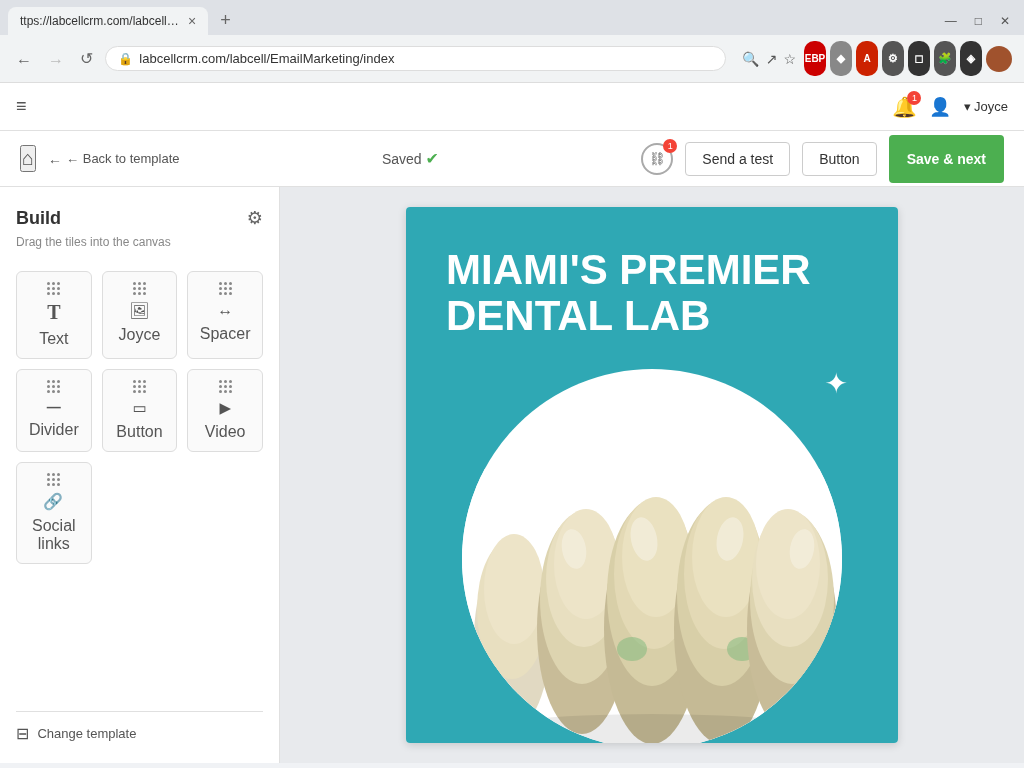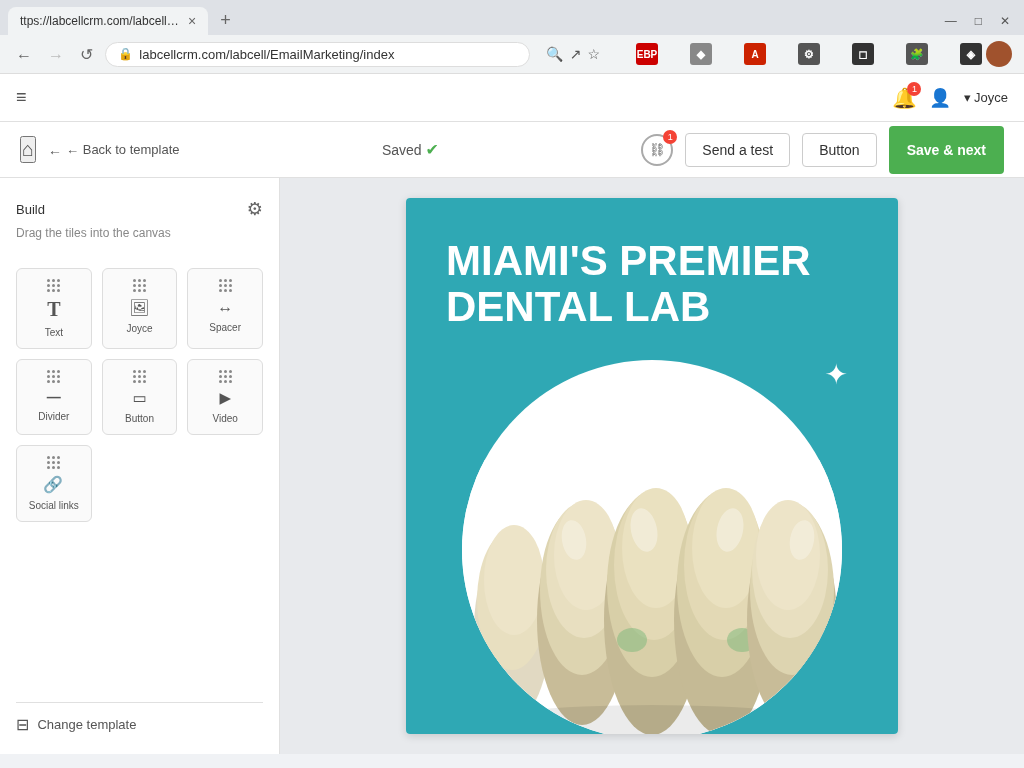--- a/index.html
+++ b/index.html
@@ -18,21 +18,21 @@
     .address-bar { display: flex; align-items: center; padding: 6px 12px; gap: 8px; background: #f1f3f4; }
     .nav-btn { background: none; border: none; font-size: 16px; color: #666; cursor: pointer; padding: 2px 4px; }
     .url-box { flex: 1; display: flex; align-items: center; background: white; border: 1px solid #ddd; border-radius: 20px; padding: 4px 12px; gap: 6px; }
     .url-lock { font-size: 12px; color: #666; }
     .url-text { font-size: 13px; color: #333; flex: 1; }
     .address-icons { display: flex; gap: 6px; align-items: center; margin-left: 8px; }
     .addr-icon { font-size: 14px; color: #555; }
 
     
     .ext-icons { display: flex; align-items: center; gap: 4px; }
-    .ext-icon { width: 22px; height: 22px; border-radius: 3px; display: flex; align-items: center; justify-content: center; font-size: 11px; font-weight: bold; color: white; margin-left: 28px; }
+    .ext-icon { width: 22px; height: 35px; border-radius: 10px; display: flex; align-items: center; justify-content: center; font-size: 11px; font-weight: bold; color: white; }
     .ext-red { background: #cc0000; }
     .ext-gray { background: #888; }
     .ext-dark { background: #333; }
     .profile-avatar { width: 26px; height: 26px; border-radius: 50%; background: #a0522d; }
 
     
     .app-container { display: flex; flex-direction: column; height: calc(768px - 88px); }
 
     
     .app-topbar { background: white; border-bottom: 1px solid #e0e0e0; display: flex; align-items: center; padding: 0 16px; height: 48px; }
@@ -56,27 +56,27 @@
     .btn-send-test { background: white; border: 1px solid #ccc; border-radius: 4px; padding: 8px 16px; font-size: 14px; color: #333; cursor: pointer; }
     .btn-preview { background: white; border: 1px solid #ccc; border-radius: 4px; padding: 8px 16px; font-size: 14px; color: #333; cursor: pointer; }
     .btn-save-next { background: #4caf50; border: none; border-radius: 4px; padding: 16px 18px; font-size: 14px; color: white; cursor: pointer; font-weight: bold; }
 
     
     .main-content { display: flex; flex: 1; overflow: hidden; }
 
     
     .sidebar { width: 280px; background: white; border-right: 1px solid #e0e0e0; display: flex; flex-direction: column; padding: 20px 16px; overflow-y: auto; flex-shrink: 0; }
     .sidebar-header { display: flex; align-items: center; justify-content: space-between; margin-bottom: 6px; }
-    .sidebar-title { font-size: 13px; font-weight: normal; color: #333; }
+    .sidebar-title { font-size: 18px; font-weight: bold; color: #333; }
     .settings-icon { font-size: 18px; color: #666; cursor: pointer; }
-    .sidebar-subtitle { font-size: 12px; color: #888; margin-bottom: 28px; }
+    .sidebar-subtitle { font-size: 12px; color: #888; margin-bottom: 22px; }
 
     .tiles-grid { display: grid; grid-template-columns: repeat(3, 1fr); gap: 10px; margin-bottom: 10px; }
     .tile { border: 1px solid #ddd; border-radius: 6px; padding: 10px 8px; display: flex; flex-direction: column; align-items: center; gap: 6px; cursor: pointer; background: #fafafa; }
-    .tile-label { font-size: 10px; color: #555; text-align: center; }
+    .tile-label { font-size: 16px; color: #555; text-align: center; }
 
     
     .tile-single-row { display: grid; grid-template-columns: repeat(3, 1fr); gap: 10px; margin-bottom: 20px; }
 
     .sidebar-bottom { margin-top: auto; border-top: 1px solid #e0e0e0; padding-top: 12px; }
     .change-template { display: flex; align-items: center; gap: 8px; font-size: 13px; color: #555; cursor: pointer; }
     .change-template-icon { font-size: 16px; }
 
     
     .canvas-area { flex: 1; background: #e8eaed; display: flex; justify-content: center; padding: 20px; overflow-y: auto; }

